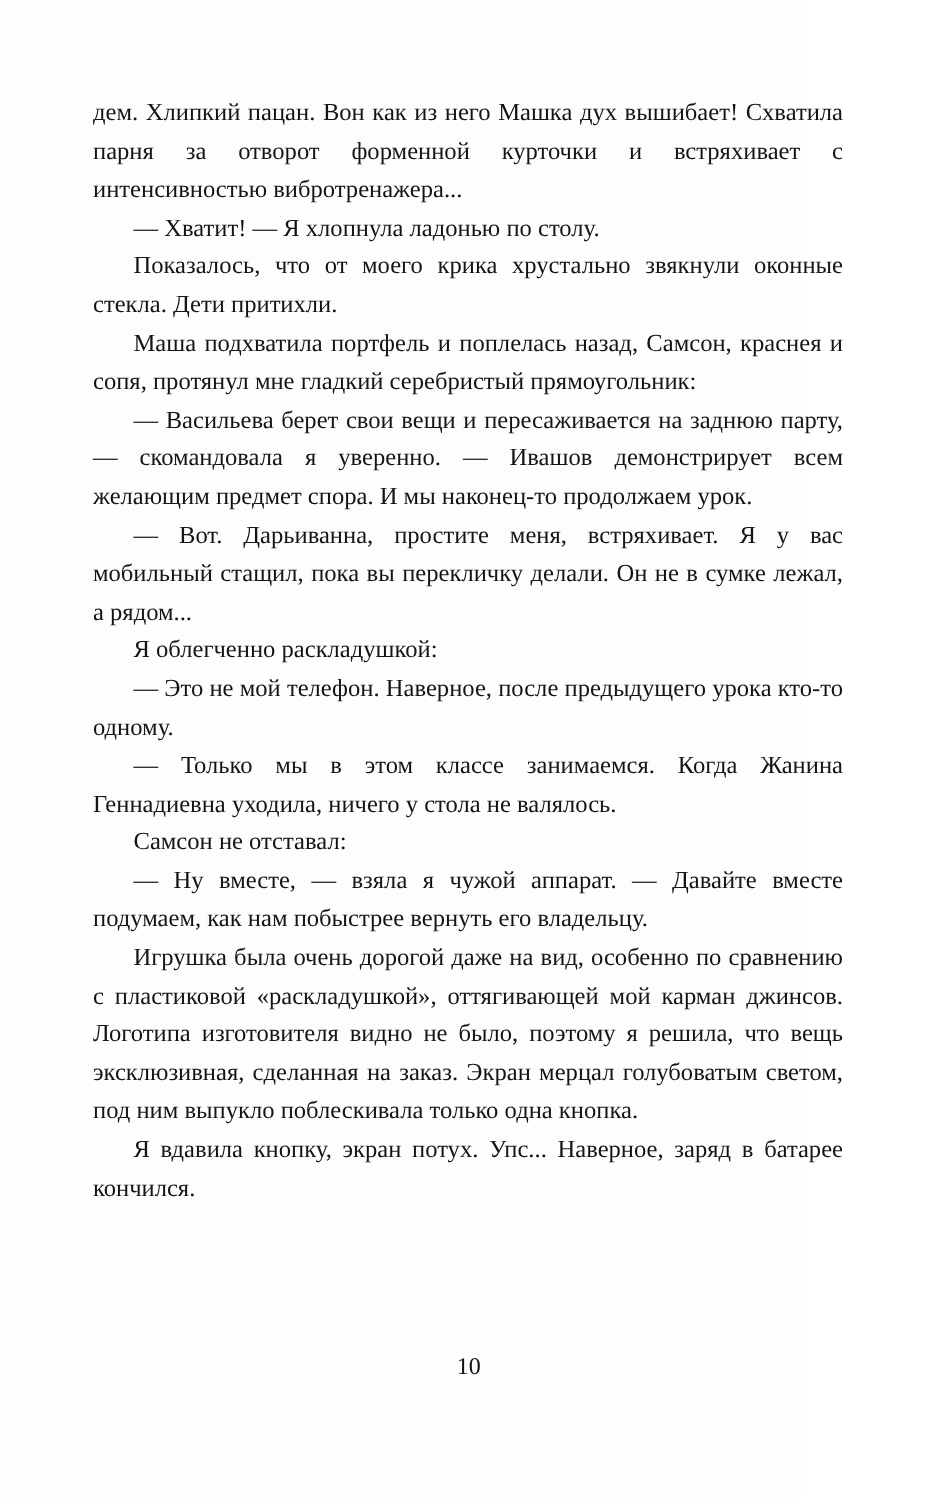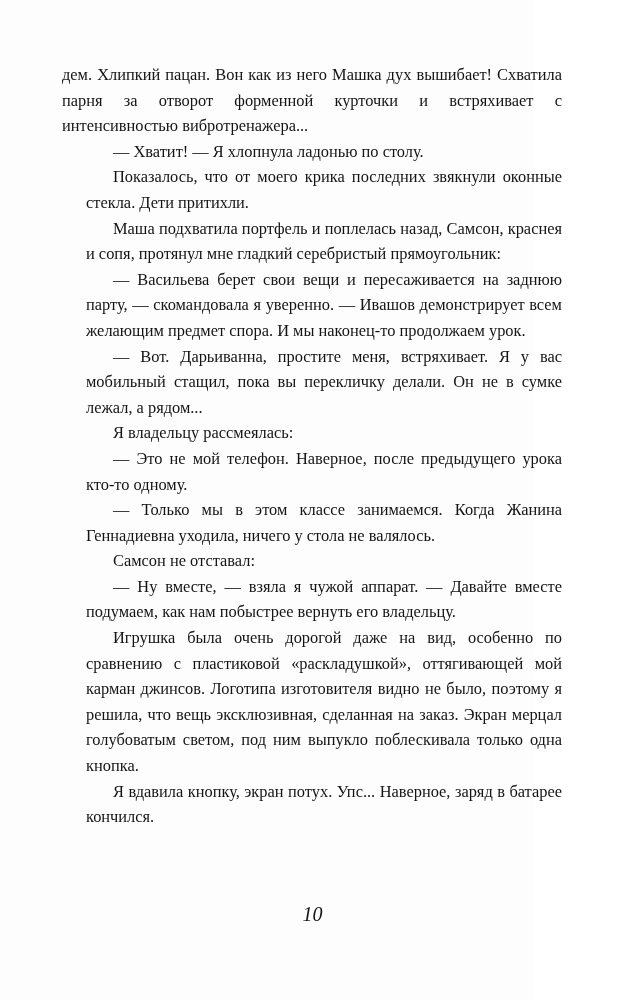--- a/index.html
+++ b/index.html
@@ -33,48 +33,46 @@
     margin: 0;
     font-size: 16.4px;
     line-height: 25.6px;
     text-align: justify;
     text-justify: inter-word;
     hyphens: manual;
     color: #141414;
   }
   .para.indent {
     text-indent: 27px;
-    margin-left: 24px;
   }
   .para.cont {
     text-indent: 0;
   }
   .page-number {
     position: absolute;
     left: 0;
     top: 903px;
     width: 625px;
     text-align: center;
-    font-size: 20px;
+    font-size: 16px;
     color: #141414;
-    font-style: italic;
   }
 </style>
 </head>
 <body>
 
 <div class="page">
   <div class="text-column">
     <p class="para cont">дем. Хлипкий пацан. Вон как из него Машка дух вышибает! Схватила парня за отворот форменной курточки и встряхивает с интенсивностью вибротренажера...</p>
     <p class="para indent">— Хватит! — Я хлопнула ладонью по столу.</p>
-    <p class="para indent">Показалось, что от моего крика последних звякнули оконные стекла. Дети притихли.</p>
+    <p class="para indent">Показалось, что от моего крика хрустально звякнули оконные стекла. Дети притихли.</p>
     <p class="para indent">Маша подхватила портфель и поплелась назад, Самсон, краснея и сопя, протянул мне гладкий серебристый прямоугольник:</p>
     <p class="para indent">— Васильева берет свои вещи и пересаживается на заднюю парту, — скомандовала я уверенно. — Ивашов демонстрирует всем желающим предмет спора. И мы наконец-то продолжаем урок.</p>
     <p class="para indent">— Вот. Дарьиванна, простите меня, встряхивает. Я у вас мобильный стащил, пока вы перекличку делали. Он не в сумке лежал, а рядом...</p>
-    <p class="para indent">Я владельцу рассмеялась:</p>
+    <p class="para indent">Я облегченно раскладушкой:</p>
     <p class="para indent">— Это не мой телефон. Наверное, после предыдущего урока кто-то одному.</p>
     <p class="para indent">— Только мы в этом классе занимаемся. Когда Жанина Геннадиевна уходила, ничего у стола не валялось.</p>
     <p class="para indent">Самсон не отставал:</p>
     <p class="para indent">— Ну вместе, — взяла я чужой аппарат. — Давайте вместе подумаем, как нам побыстрее вернуть его владельцу.</p>
     <p class="para indent">Игрушка была очень дорогой даже на вид, особенно по сравнению с пластиковой «раскладушкой», оттягивающей мой карман джинсов. Логотипа изготовителя видно не было, поэтому я решила, что вещь эксклюзивная, сделанная на заказ. Экран мерцал голубоватым светом, под ним выпукло поблескивала только одна кнопка.</p>
     <p class="para indent">Я вдавила кнопку, экран потух. Упс... Наверное, заряд в батарее кончился.</p>
   </div>
   <div class="page-number">10</div>
 </div>
 

